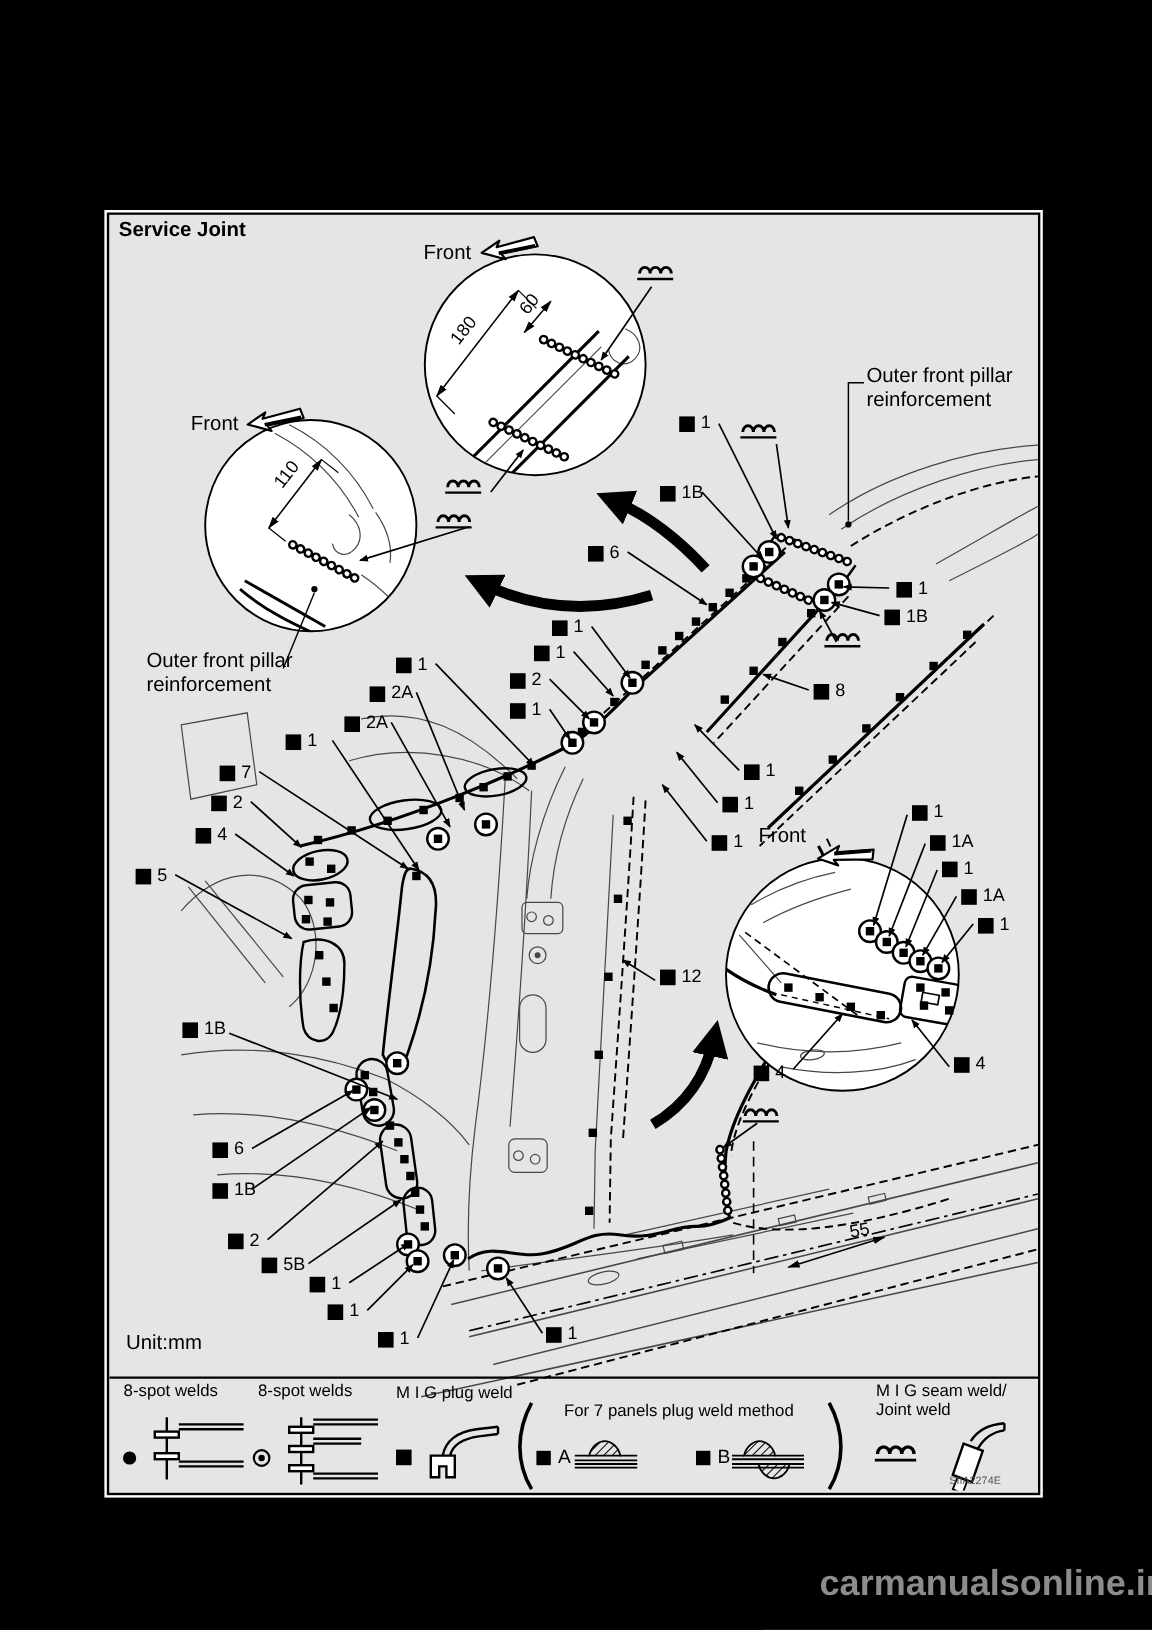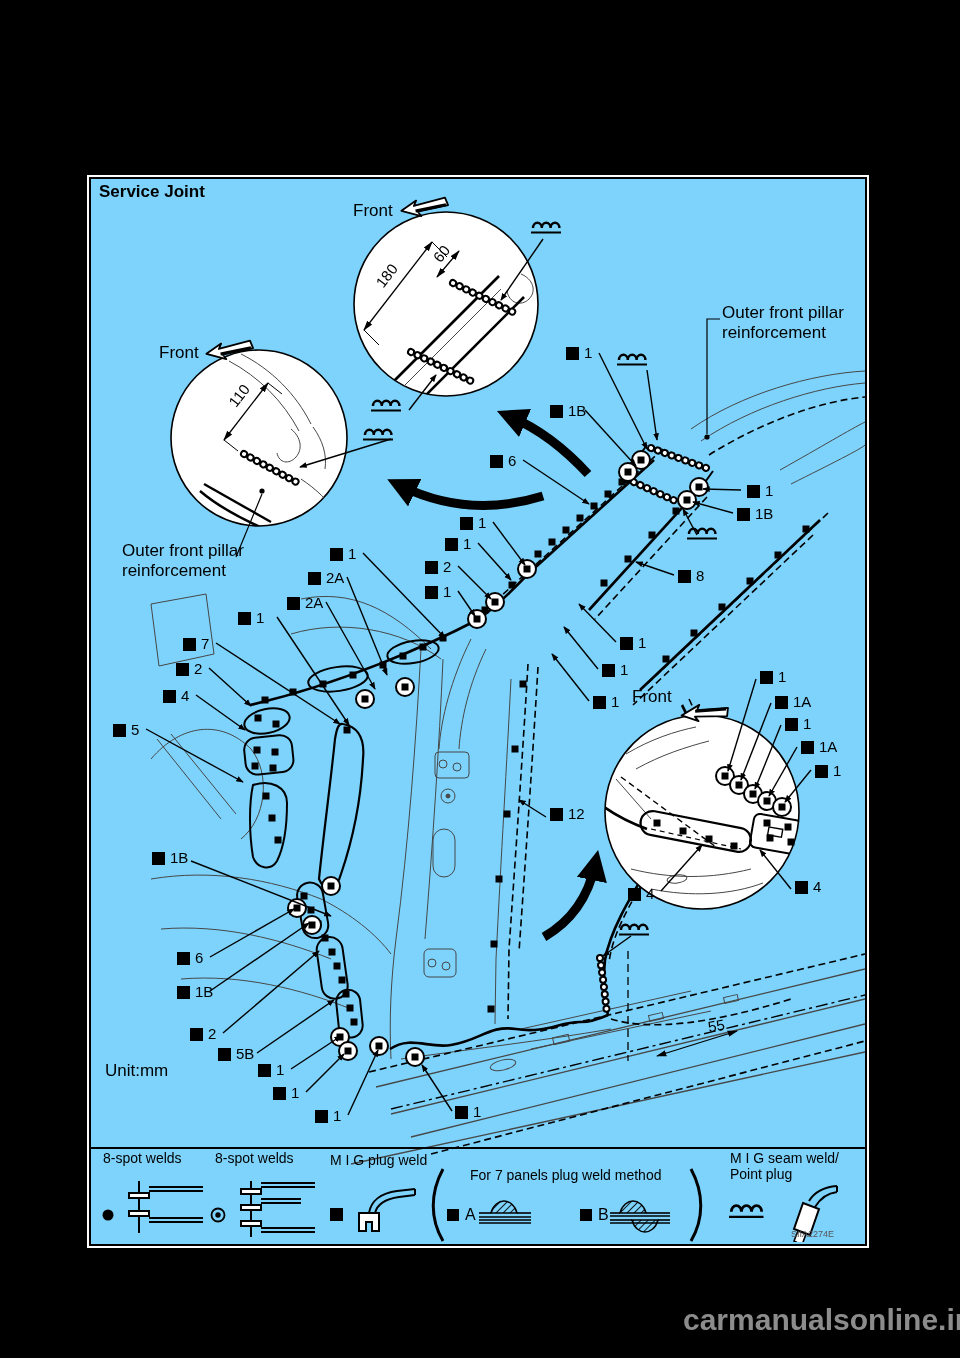--- a/index.html
+++ b/index.html
@@ -1,18 +1,18 @@
 <!DOCTYPE html>
 <html><head>
 <meta charset="utf-8">
 <style>
   html,body{margin:0;padding:0;background:#000;}
   .page{position:relative;width:960px;height:1358px;background:#000;overflow:hidden;
         font-family:"Liberation Sans","DejaVu Sans",sans-serif;color:#000;}
-  .panel{position:absolute;left:89px;top:177px;width:778px;height:1069px;background:#7dd3fc;
+  .panel{position:absolute;left:89px;top:177px;width:778px;height:1069px;background:#e5e5e5;
          border:2px solid #000;outline:2px solid #fff;box-sizing:border-box;overflow:hidden;}
   .panel-inner{position:absolute;left:0;top:0;width:774px;height:1063px;}
   #art{position:absolute;left:0;top:0;}
   .t{position:absolute;white-space:nowrap;}
   .title{font-size:17px;font-weight:bold;}
   .lbl{font-size:17px;}
   .dim{font-size:15px;}
   .mk{position:absolute;display:flex;align-items:center;gap:5px;font-size:15px;line-height:14px;}
   .mk .sq{width:13px;height:13px;background:#000;flex:0 0 auto;}
   .legend-label{font-size:14px;}
@@ -645,30 +645,30 @@
         </div>
       <div class="mk" style="left:224px;top:930px">
           <span class="sq"></span>
           <span>1</span>
         </div>
       <div class="mk" style="left:364px;top:926px">
           <span class="sq"></span>
           <span>1</span>
         </div>
 
-      <div class="t lbl" style="left:14px;top:882px">Unit:mm</div>
+      <div class="t lbl" style="left:14px;top:930px">Unit:mm</div>
 
       <div class="t legend-label" style="left:12px;top:971px">8-spot welds</div>
       <div class="t legend-label" style="left:124px;top:971px">8-spot welds</div>
       <div class="t legend-label" style="left:239px;top:973px">M I G plug weld</div>
       <div class="t legend-label" style="left:379px;top:988px">For 7 panels plug weld method</div>
       <div class="t ab" style="left:374px;top:1027px">A</div>
       <div class="t ab" style="left:507px;top:1027px">B</div>
       <div class="t legend-label" style="left:639px;top:971px">
         <div>M I G seam weld/</div>
-        <div>Point plug</div>
+        <div>Joint weld</div>
       </div>
       <div class="t code" style="left:700px;top:1050px">SIIA2274E</div>
     </div>
   </div>
 
   <div class="watermark">carmanualsonline.info</div>
 </div>
 
 </body></html>

